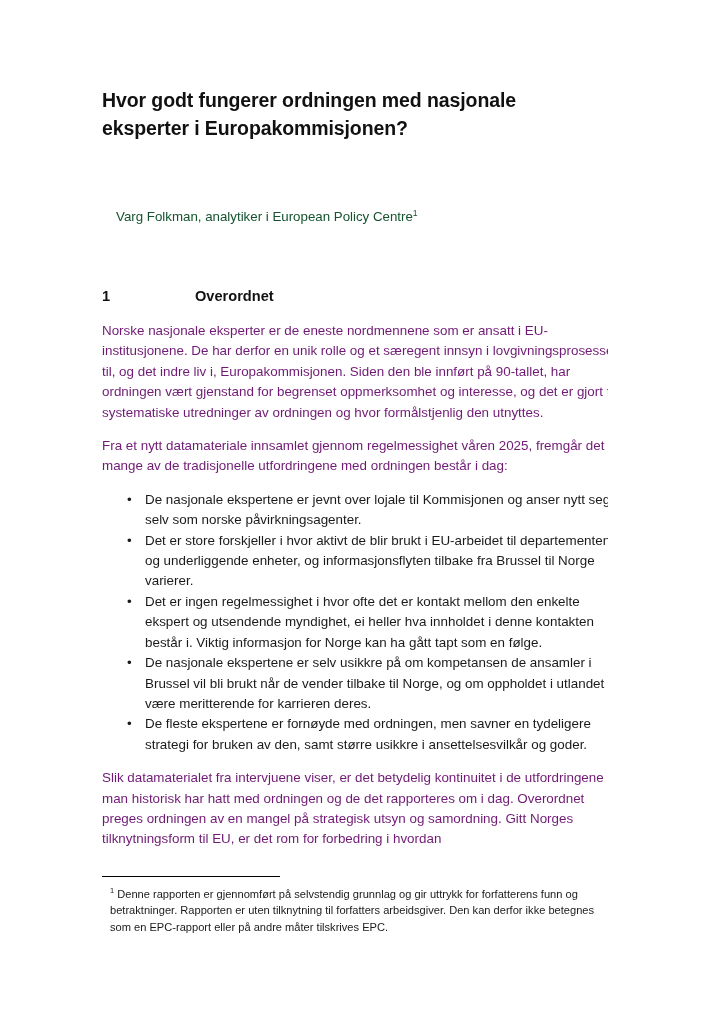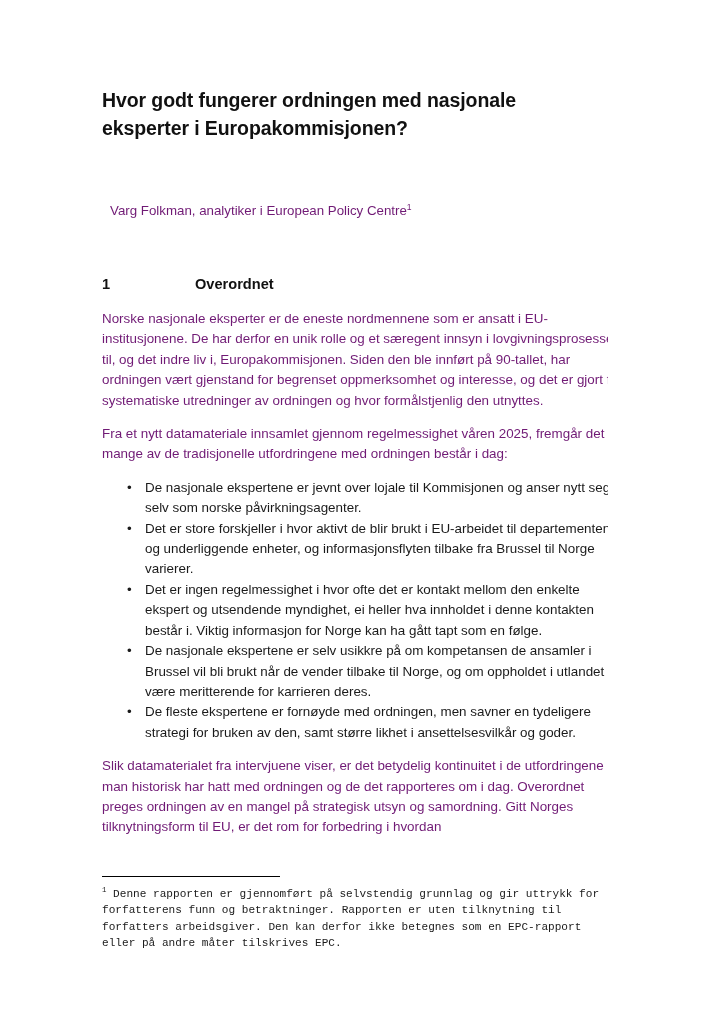--- a/index.html
+++ b/index.html
@@ -34,22 +34,22 @@
     letter-spacing: -0.1px;
     margin: 0;
     padding-top: 86px;
     width: 470px;
   }
 
   
   .author-line {
     font-size: 13.3px;
     line-height: 20px;
-    color: #701a75;
-    margin: 8px;
+    color: #14532d;
+    margin: 14px;
     padding-top: 51px;
   }
   .author-line sup {
     font-size: 8.6px;
     vertical-align: super;
     line-height: 0;
   }
 
   
   .section-heading {
@@ -110,25 +110,24 @@
     top: 876px;
     width: 516px;
   }
   .footnote-rule {
     width: 178px;
     height: 0;
     border-top: 1px solid #000000;
     margin: 0 0 9px 0;
   }
   .footnote-text {
-    margin: 0;
+    margin: 8px;
     font-size: 11.1px;
     line-height: 16.3px;
     color: #1a1a1a;
-    font-family: Liberation Mono, monospace;
   }
   .footnote-text sup {
     font-size: 7.4px;
     vertical-align: super;
     line-height: 0;
   }
 </style>
 </head>
 <body>
 
@@ -160,21 +159,21 @@
       <li>
         <span class="dot">•</span>
         <span>Det er ingen regelmessighet i hvor ofte det er kontakt mellom den enkelte ekspert og utsendende myndighet, ei heller hva innholdet i denne kontakten består i. Viktig informasjon for Norge kan ha gått tapt som en følge.</span>
       </li>
       <li>
         <span class="dot">•</span>
         <span>De nasjonale ekspertene er selv usikkre på om kompetansen de ansamler i Brussel vil bli brukt når de vender tilbake til Norge, og om oppholdet i utlandet vil være meritterende for karrieren deres.</span>
       </li>
       <li>
         <span class="dot">•</span>
-        <span>De fleste ekspertene er fornøyde med ordningen, men savner en tydeligere strategi for bruken av den, samt større likhet i ansettelsesvilkår og goder.</span>
+        <span>De fleste ekspertene er fornøyde med ordningen, men savner en tydeligere strategi for bruken av den, samt større usikkre i ansettelsesvilkår og goder.</span>
       </li>
     </ul>
 
     <p class="body gap">Slik datamaterialet fra intervjuene viser, er det betydelig kontinuitet i de utfordringene man historisk har hatt med ordningen og de det rapporteres om i dag. Overordnet preges ordningen av en mangel på strategisk utsyn og samordning. Gitt Norges tilknytningsform til EU, er det rom for forbedring i hvordan</p>
 
   </div>
 
   <div class="footnote-area">
     <div class="footnote-rule"></div>
     <p class="footnote-text"><sup>1</sup> <span>Denne rapporten er gjennomført på selvstendig grunnlag og gir uttrykk for forfatterens funn og betraktninger. Rapporten er uten tilknytning til forfatters arbeidsgiver. Den kan derfor ikke betegnes som en EPC-rapport eller på andre måter tilskrives EPC.</span></p>

